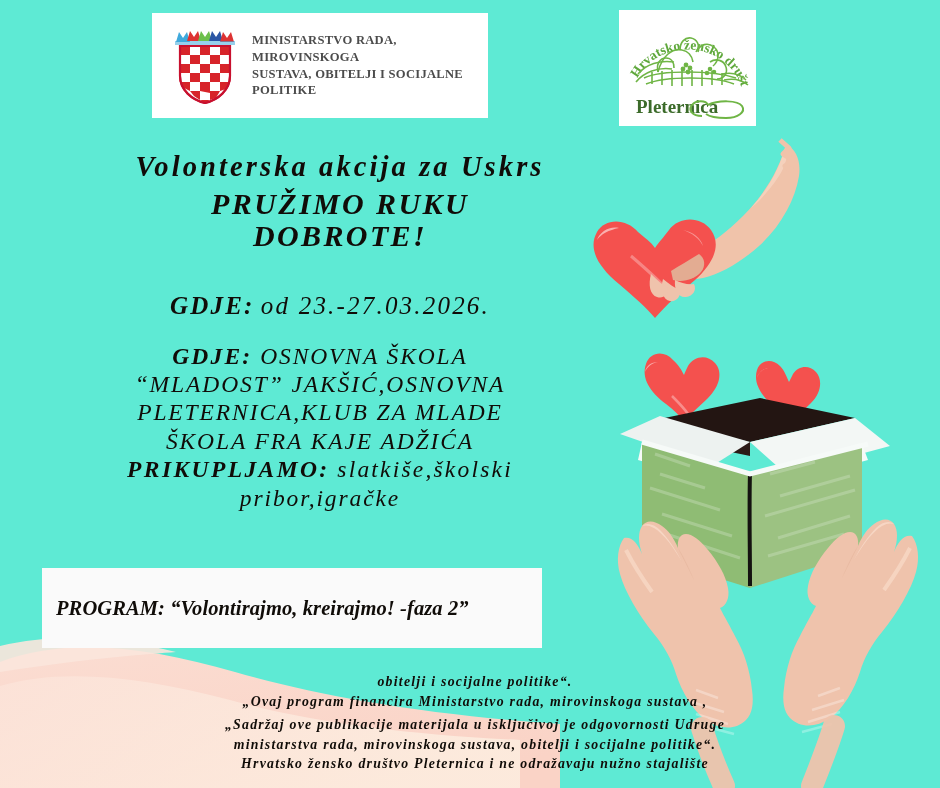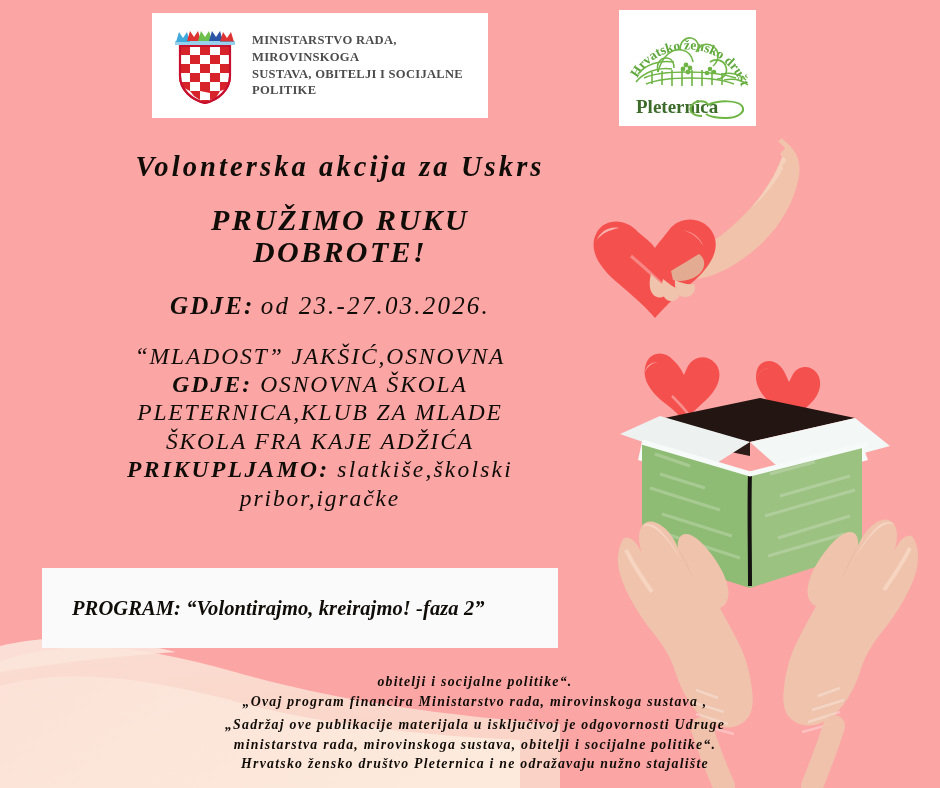--- a/index.html
+++ b/index.html
@@ -5,21 +5,21 @@
   html,body{margin:0;padding:0;}
   body{
     width:940px;height:788px;
     background:#FDF1E3;
     font-family:"Liberation Serif",serif;
     overflow:hidden;
   }
   #poster{
     position:relative;
     width:940px;height:788px;
-    background:#fca5a5;
+    background:#5eead4;
     overflow:hidden;
   }
 
   
   .wave-wrap{position:absolute;left:0;bottom:0;width:560px;height:160px;pointer-events:none;}
 
   
   .logo-box{
     position:absolute;background:#FFFFFF;
     display:flex;align-items:center;
@@ -36,38 +36,38 @@
   #hzd-logo-svg{width:131px;height:112px;}
 
   
   .txt{position:absolute;color:#100c08;text-align:center;}
 
   #title-block{
     left:60px;top:152px;width:560px;
     font-weight:700;font-style:italic;line-height:1.06;
   }
   #title-line-1{font-size:28.5px;letter-spacing:3.1px;display:block;}
-  #title-line-2{font-size:30px;letter-spacing:2.4px;display:block;margin-top:22px;}
+  #title-line-2{font-size:30px;letter-spacing:2.4px;display:block;margin-top:6px;}
   #title-line-3{font-size:30px;letter-spacing:2.4px;display:block;}
 
   #kada-line{left:60px;top:292px;width:540px;font-size:25px;line-height:1.15;white-space:nowrap;}
   #kada-label{font-weight:700;font-style:italic;letter-spacing:2.2px;}
   #kada-value{font-style:italic;letter-spacing:2.2px;}
 
   #gdje-block{left:40px;top:342px;width:560px;font-size:23.5px;line-height:1.20;font-style:italic;letter-spacing:1.9px;}
   #gdje-label{font-weight:700;letter-spacing:2.2px;}
 
   #prikupljamo-block{left:40px;top:455px;width:560px;font-size:23.5px;line-height:1.22;letter-spacing:1.9px;}
   #prikupljamo-label{font-weight:700;font-style:italic;letter-spacing:2.4px;}
   #prikupljamo-value{font-style:italic;letter-spacing:2.2px;}
 
   
   #program-box{
     position:absolute;left:42px;top:568px;width:500px;height:80px;
-    background:#FAFAFA;display:flex;align-items:center;padding-left:16px;
+    background:#FAFAFA;display:flex;align-items:center;
   }
   #program-text{
     margin-left:14px;color:#100c08;
     font-size:20.5px;font-weight:700;font-style:italic;letter-spacing:.1px;
     white-space:nowrap;
   }
 
   
   #footer{
     position:absolute;left:60px;top:672px;width:830px;
@@ -289,25 +289,25 @@
     <span id="title-line-2">PRUŽIMO RUKU</span>
     <span id="title-line-3">DOBROTE!</span>
   </div>
 
   <div class="txt" id="kada-line">
     <span id="kada-label">GDJE:</span>
     <span id="kada-value">od 23.-27.03.2026.</span>
   </div>
 
   <div class="txt" id="gdje-block">
-    <div>“MLADOST” JAKŠIĆ,OSNOVNA</div>
     <div>
       <span id="gdje-label">GDJE:</span>
       <span>OSNOVNA ŠKOLA</span>
     </div>
+    <div>“MLADOST” JAKŠIĆ,OSNOVNA</div>
     <div>PLETERNICA,KLUB ZA MLADE</div>
     <div>ŠKOLA FRA KAJE ADŽIĆA</div>
   </div>
 
   <div class="txt" id="prikupljamo-block">
     <div>
       <span id="prikupljamo-label">PRIKUPLJAMO:</span>
       <span class="pv" id="prikupljamo-value">slatkiše,školski</span>
     </div>
     <div style="font-style:italic;">pribor,igračke</div>

